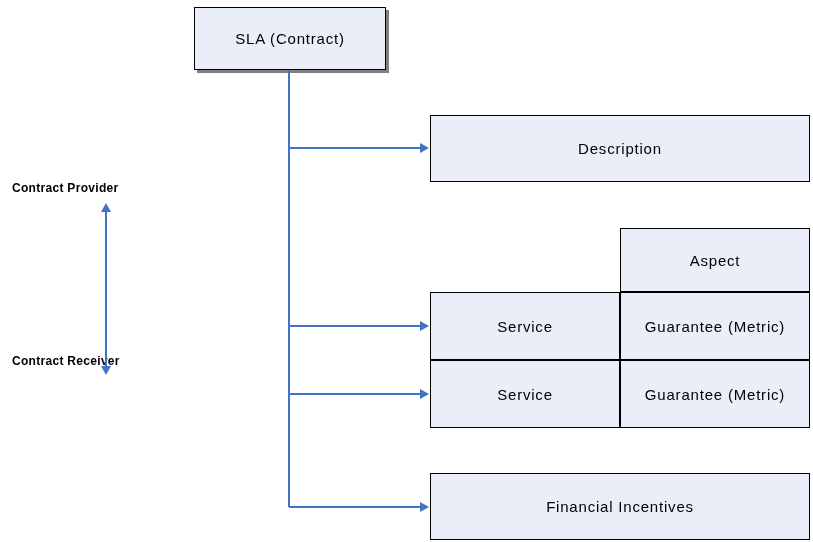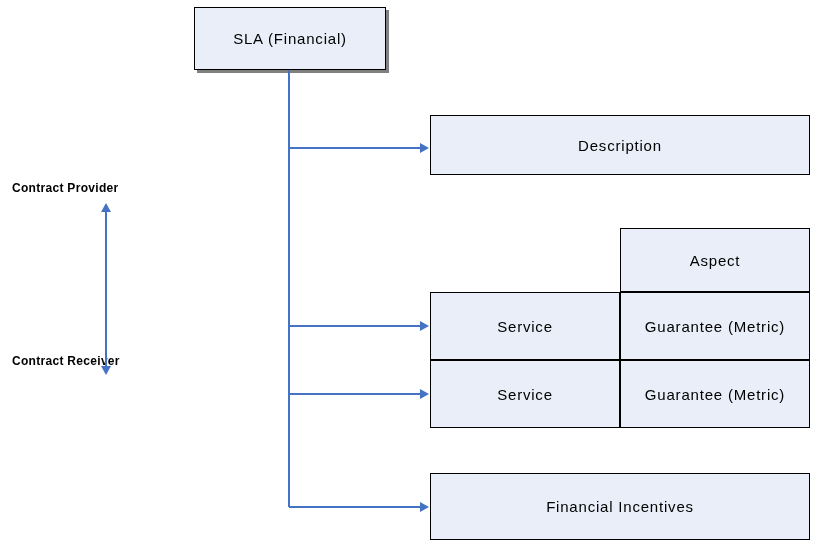--- a/index.html
+++ b/index.html
@@ -42,21 +42,21 @@
     z-index: 1;
   }
   .node-label {
     color: var(--text-color);
     font-size: 15px;
     letter-spacing: 0.8px;
     white-space: nowrap;
   }
 
   #node-sla        { left: 194px; top: 7px;   width: 192px; height: 63px; box-shadow: 3px 3px 0 var(--shadow); }
-  #node-description{ left: 430px; top: 115px; width: 380px; height: 60px; }
+  #node-description{ left: 430px; top: 115px; width: 380px; height: 67px; }
   #node-aspect     { left: 620px; top: 228px; width: 190px; height: 64px; }
   #node-service-1  { left: 430px; top: 292px; width: 190px; height: 68px; }
   #node-guarantee-1{ left: 620px; top: 292px; width: 190px; height: 68px; }
   #node-service-2  { left: 430px; top: 360px; width: 190px; height: 68px; }
   #node-guarantee-2{ left: 620px; top: 360px; width: 190px; height: 68px; }
   #node-financial  { left: 430px; top: 473px; width: 380px; height: 67px; }
 
   .side-label {
     position: absolute;
     color: var(--text-color);
@@ -89,21 +89,21 @@
 
     <line x1="289" y1="507" x2="421" y2="507"></line>
     <polygon points="420,502 429,507 420,512"></polygon>
 
     <line x1="106" y1="210" x2="106" y2="368"></line>
     <polygon points="101,212 106,203 111,212"></polygon>
     <polygon points="101,366 106,375 111,366"></polygon>
   </svg>
 
   <div class="node" id="node-sla">
-    <span class="node-label">SLA (Financial)</span>
+    <span class="node-label">SLA (Contract)</span>
   </div>
 
   <div class="node" id="node-description">
     <span class="node-label">Description</span>
   </div>
 
   <div class="node" id="node-aspect">
     <span class="node-label">Aspect</span>
   </div>
 

